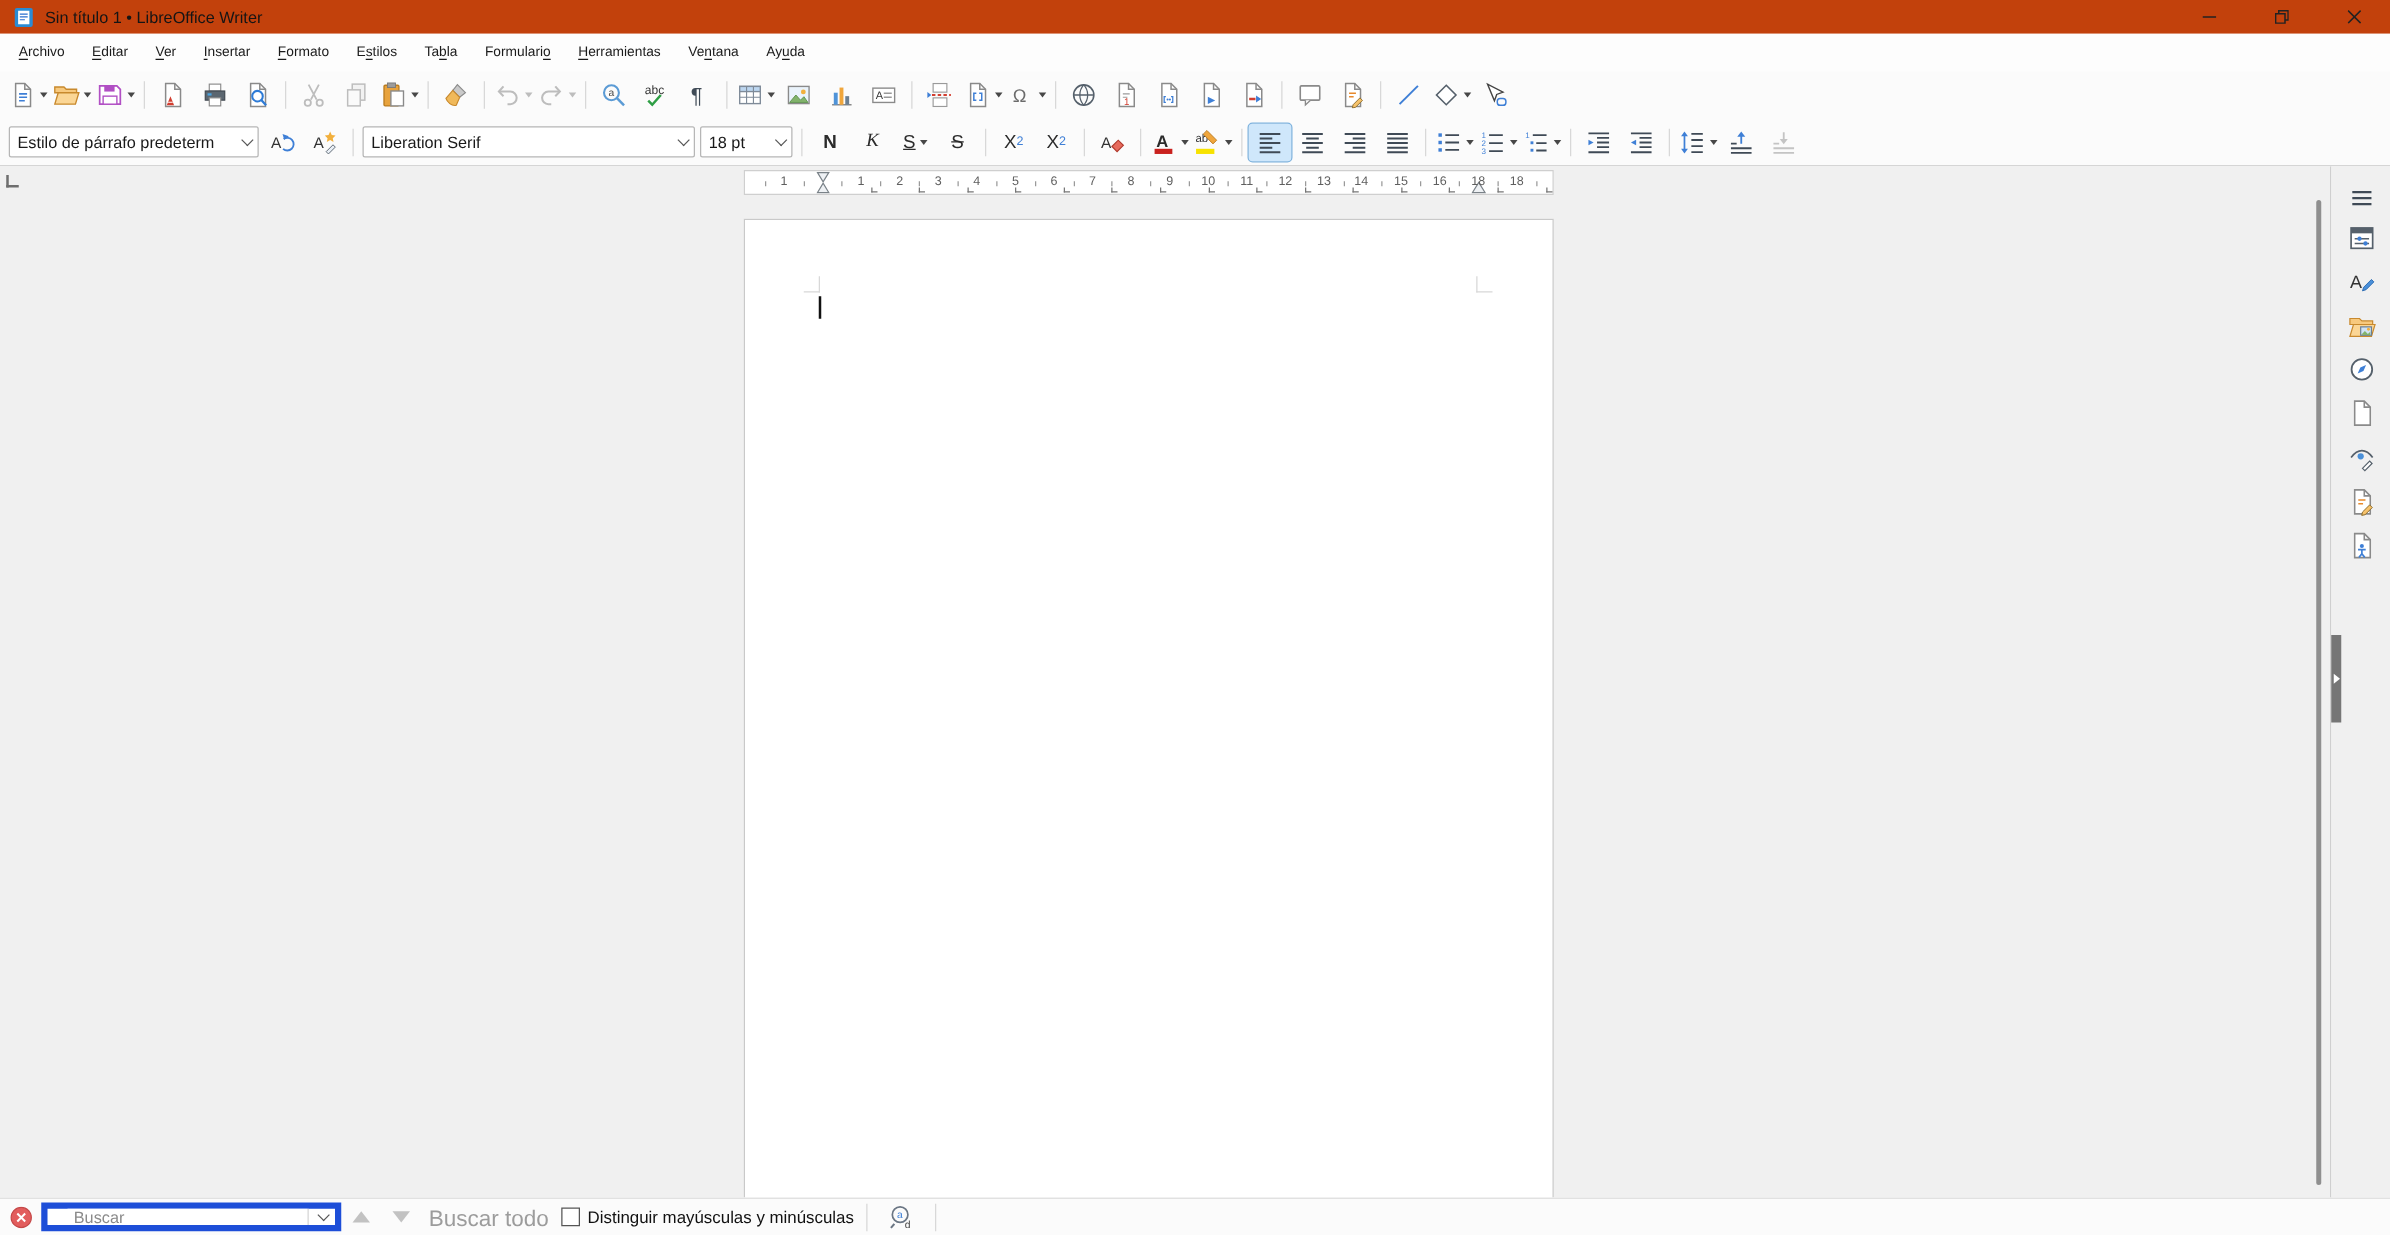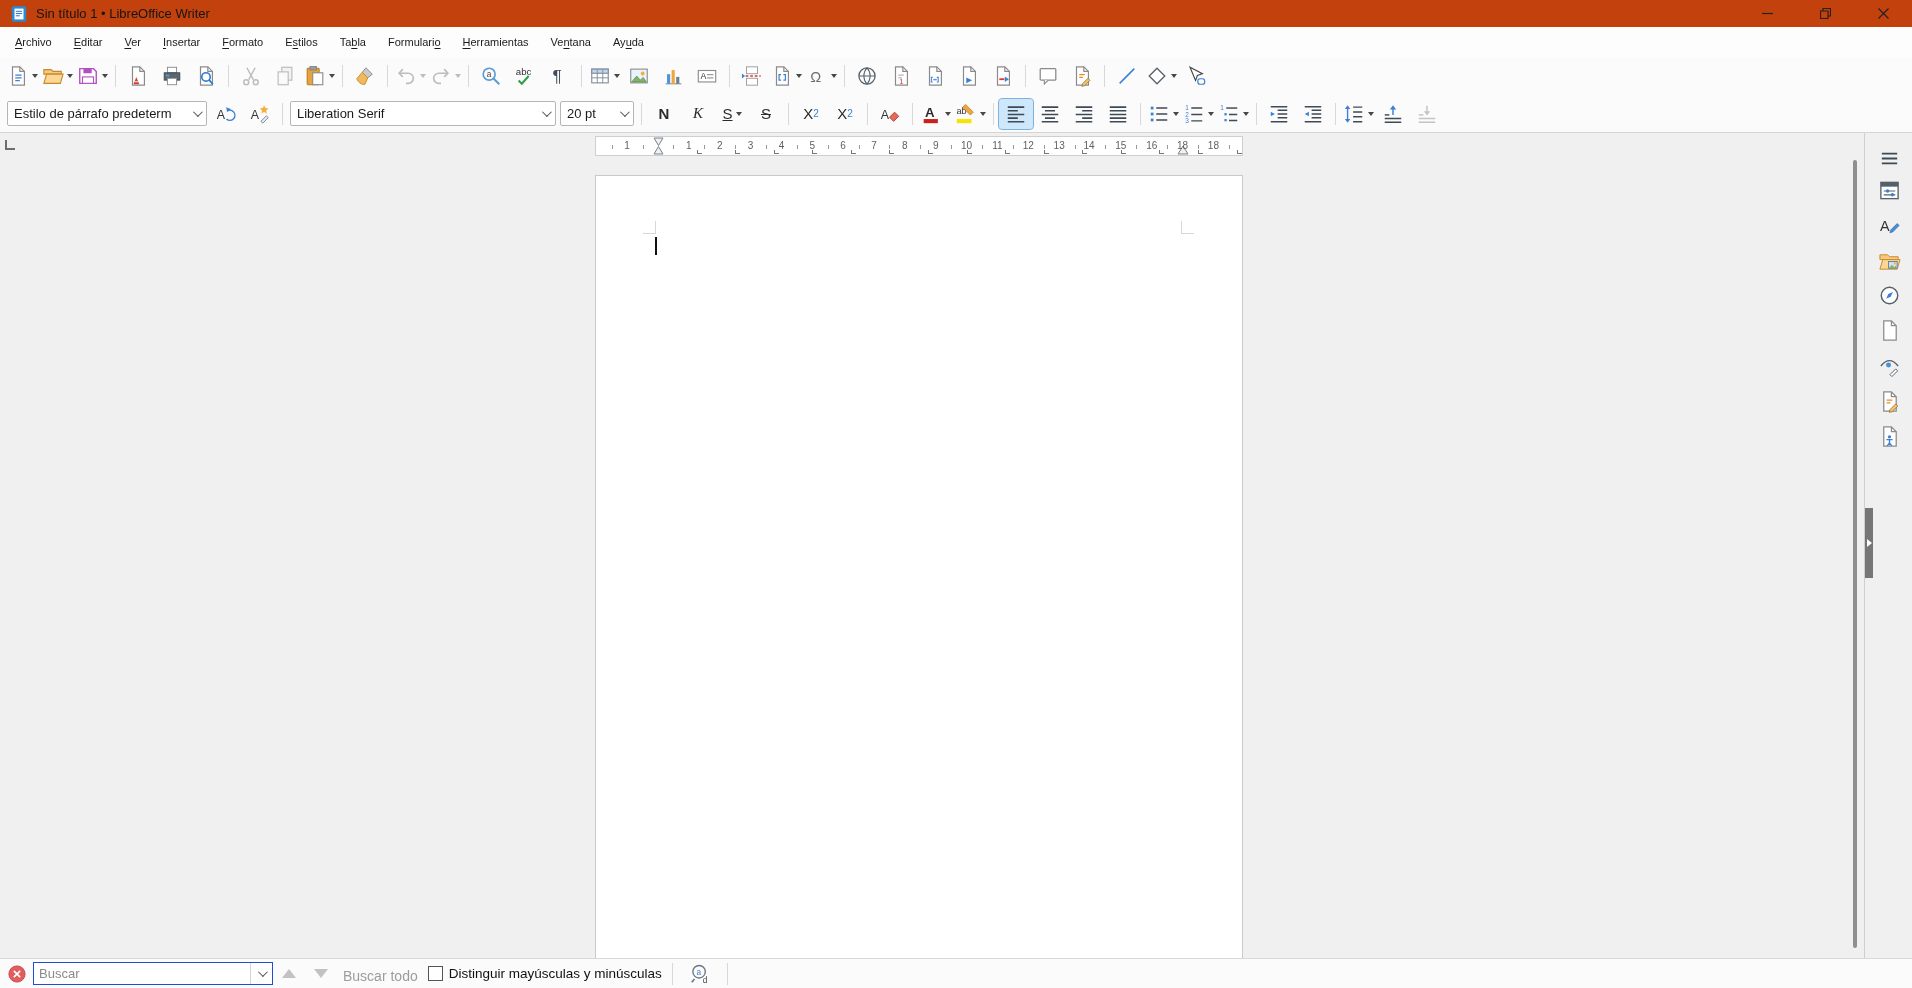--- a/index.html
+++ b/index.html
@@ -65,27 +65,27 @@
   .side-strip{position:absolute;left:1865px;top:0;width:47px;height:825px;background:#f0f0f0;}
   .side-handle{position:absolute;left:1865px;top:375px;width:8px;height:70px;background:#767676;
                display:flex;align-items:center;justify-content:center;}
   .side-handle .tri{width:0;height:0;border-top:4px solid transparent;border-bottom:4px solid transparent;border-left:5px solid #fff;}
   .side-tab{position:absolute;left:9px;width:30px;height:30px;display:flex;align-items:center;justify-content:center;border-radius:3px;}
   .side-tab svg{width:23px;height:23px;}
 
   
   .findbar{height:30px;background:#fbfbfb;border-top:1px solid #d9d9d9;display:flex;align-items:center;box-sizing:border-box;padding-left:6px;}
   .find-close{width:18px;height:18px;margin:0 7px 0 2px;}
-  .find-input-wrap{display:flex;height:23px;border:1px solid #1d4ed8;background:#fff;width:240px;box-sizing:border-box;}
+  .find-input-wrap{display:flex;height:23px;border:5px solid #1d4ed8;background:#fff;width:240px;box-sizing:border-box;padding-left:16px;}
   .find-input{flex:1;border:none;outline:none;font-size:13px;padding:0 5px;font-family:"Liberation Sans",sans-serif;color:#222;}
   .find-input::placeholder{color:#8a8a8a;}
   .find-dd{width:21px;display:flex;align-items:center;justify-content:center;border-left:1px solid #d5d5d5;}
   .tri-up{width:0;height:0;border-left:7px solid transparent;border-right:7px solid transparent;border-bottom:9px solid #c2c2c2;margin:0 9px;}
   .tri-dn{width:0;height:0;border-left:7px solid transparent;border-right:7px solid transparent;border-top:9px solid #c2c2c2;margin:0 9px;}
-  .find-all{color:#9c9c9c;font-size:14px;margin:4px 10px 0 6px;}
+  .find-all{color:#9c9c9c;font-size:18px;margin:4px 10px 0 6px;}
   .cb{width:13px;height:13px;border:1px solid #555;background:#fff;margin-right:6px;flex:none;}
   .match-case{display:flex;align-items:center;font-size:13.5px;color:#111;}
 </style>
 </head>
 <body>
 
 <svg width="0" height="0" style="position:absolute">
 <defs>
 <symbol id="sym-doc" viewBox="0 0 24 24">
         <path d="M6 2h8l5 5v15H6z" fill="#fff" stroke="#8a8a8a" stroke-width="1.3"></path>
@@ -610,21 +610,21 @@
       </svg>
     </div>
   <div class="sep"></div>
   <div class="combo" style="width:266px">
     <span class="combo-text">Liberation Serif</span>
     <span class="combo-btn">
         <span class="chev"></span>
       </span>
   </div>
   <div class="combo" style="width:74px">
-    <span class="combo-text">20 pt</span>
+    <span class="combo-text">18 pt</span>
     <span class="combo-btn">
         <span class="chev"></span>
       </span>
   </div>
   <div class="sep"></div>
   <div class="tbtn txtbtn" style="font-weight:bold">N</div>
   <div class="tbtn txtbtn" style="font-style:italic;font-family:'Liberation Serif',serif">K</div>
   <div class="tbtn">
       <span class="txtbtn" style="text-decoration:underline">S</span>
       <span class="dd"></span>

